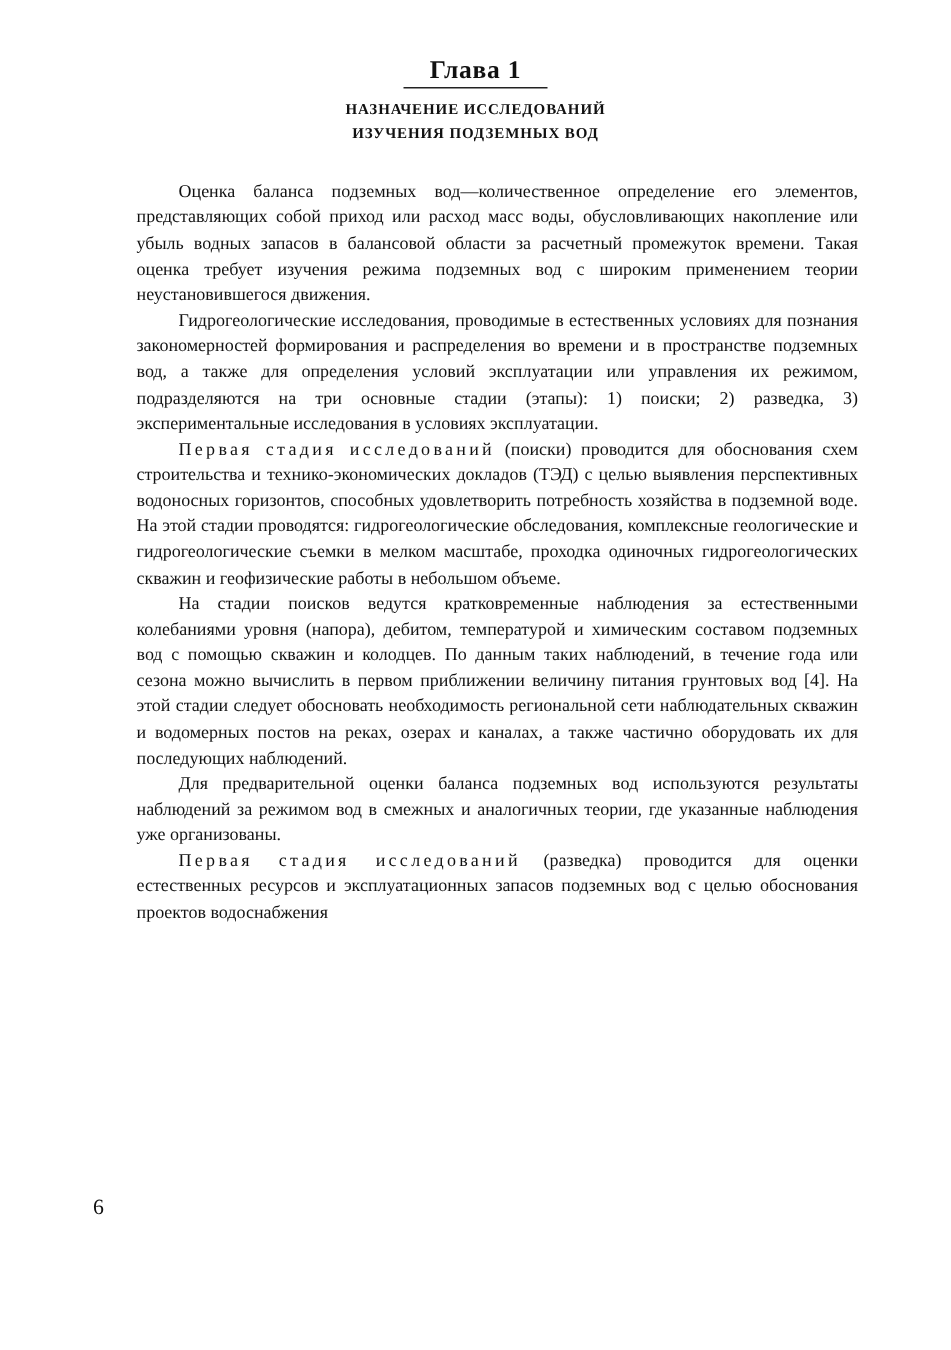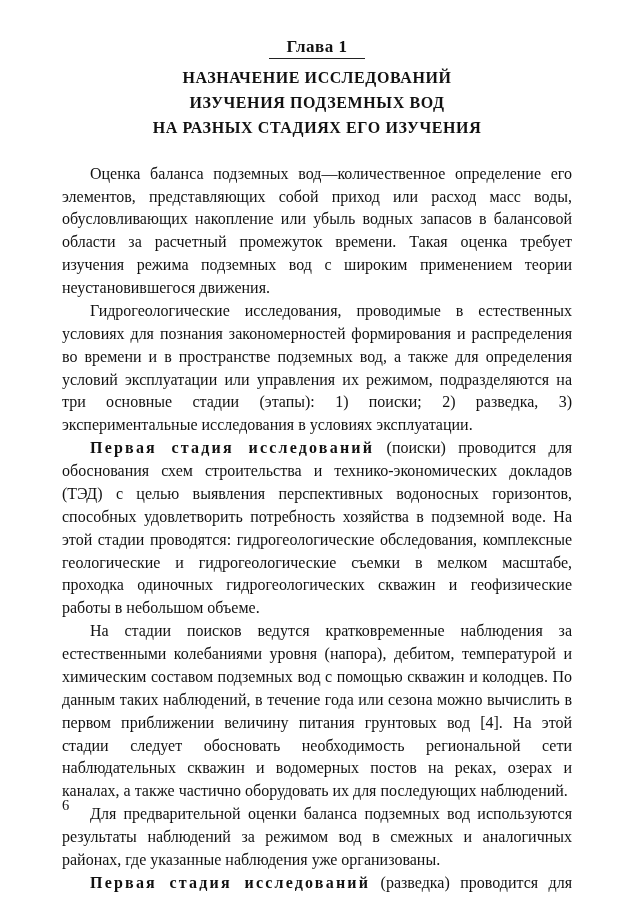--- a/index.html
+++ b/index.html
@@ -28,69 +28,68 @@
   .chapter-title {
     font-size: 17px;
     font-weight: bold;
     letter-spacing: 0.5px;
     border-bottom: 1px solid #222;
     display: inline-block;
     padding: 0 18px 1px 18px;
     line-height: 1.25;
   }
   .chapter-subtitle {
-    font-size: 16px;
+    font-size: 10px;
     font-weight: bold;
     letter-spacing: 0.6px;
     line-height: 1.55;
     margin-top: 7px;
   }
   .chapter-subtitle div {
     white-space: nowrap;
   }
   .body-text {
     margin-top: 22px;
-    font-size: 16px;
+    font-size: 12px;
     line-height: 1.43;
     text-align: justify;
     text-justify: inter-word;
     hyphens: manual;
+    margin-left: 29px;
   }
   .body-text p {
     margin: 0;
     text-indent: 28px;
   }
   .sp {
     letter-spacing: 2.2px;
-    font-weight: bold;
   }
   .folio {
     position: absolute;
     left: 62px;
     bottom: 38px;
     font-size: 14.5px;
   }
 </style>
 </head>
 <body>
 
 <div class="page">
 
   <div class="chapter-head">
     <div class="chapter-title">Глава  1</div>
     <div class="chapter-subtitle">
       <div>НАЗНАЧЕНИЕ ИССЛЕДОВАНИЙ</div>
       <div>ИЗУЧЕНИЯ ПОДЗЕМНЫХ ВОД</div>
-      <div>НА РАЗНЫХ СТАДИЯХ ЕГО ИЗУЧЕНИЯ</div>
     </div>
   </div>
 
   <div class="body-text">
     <p>Оценка баланса подземных вод—количественное определение его элементов, представляющих собой приход или расход масс воды, обусловливающих накопление или убыль водных запасов в балансовой области за расчетный промежуток времени. Такая оценка требует изучения режима подземных вод с широким применением теории неустановившегося движения.</p>
     <p>Гидрогеологические исследования, проводимые в естественных условиях для познания закономерностей формирования и распределения во времени и в пространстве подземных вод, а также для определения условий эксплуатации или управления их режимом, подразделяются на три основные стадии (этапы): 1) поиски; 2) разведка, 3) экспериментальные исследования в условиях эксплуатации.</p>
     <p><span class="sp">Первая стадия исследований</span> (поиски) проводится для обоснования схем строительства и технико-экономических докладов (ТЭД) с целью выявления перспективных водоносных горизонтов, способных удовлетворить потребность хозяйства в подземной воде. На этой стадии проводятся: гидрогеологические обследования, комплексные геологические и гидрогеологические съемки в мелком масштабе, проходка одиночных гидрогеологических скважин и геофизические работы в небольшом объеме.</p>
     <p>На стадии поисков ведутся кратковременные наблюдения за естественными колебаниями уровня (напора), дебитом, температурой и химическим составом подземных вод с помощью скважин и колодцев. По данным таких наблюдений, в течение года или сезона можно вычислить в первом приближении величину питания грунтовых вод [4]. На этой стадии следует обосновать необходимость региональной сети наблюдательных скважин и водомерных постов на реках, озерах и каналах, а также частично оборудовать их для последующих наблюдений.</p>
-    <p>Для предварительной оценки баланса подземных вод используются результаты наблюдений за режимом вод в смежных и аналогичных районах, где указанные наблюдения уже организованы.</p>
+    <p>Для предварительной оценки баланса подземных вод используются результаты наблюдений за режимом вод в смежных и аналогичных теории, где указанные наблюдения уже организованы.</p>
     <p><span class="sp">Первая стадия исследований</span> (разведка) проводится для оценки естественных ресурсов и эксплуатационных запасов подземных вод с целью обоснования проектов водоснабжения</p>
   </div>
 
   <div class="folio">6</div>
 </div>
 
 </body></html>

